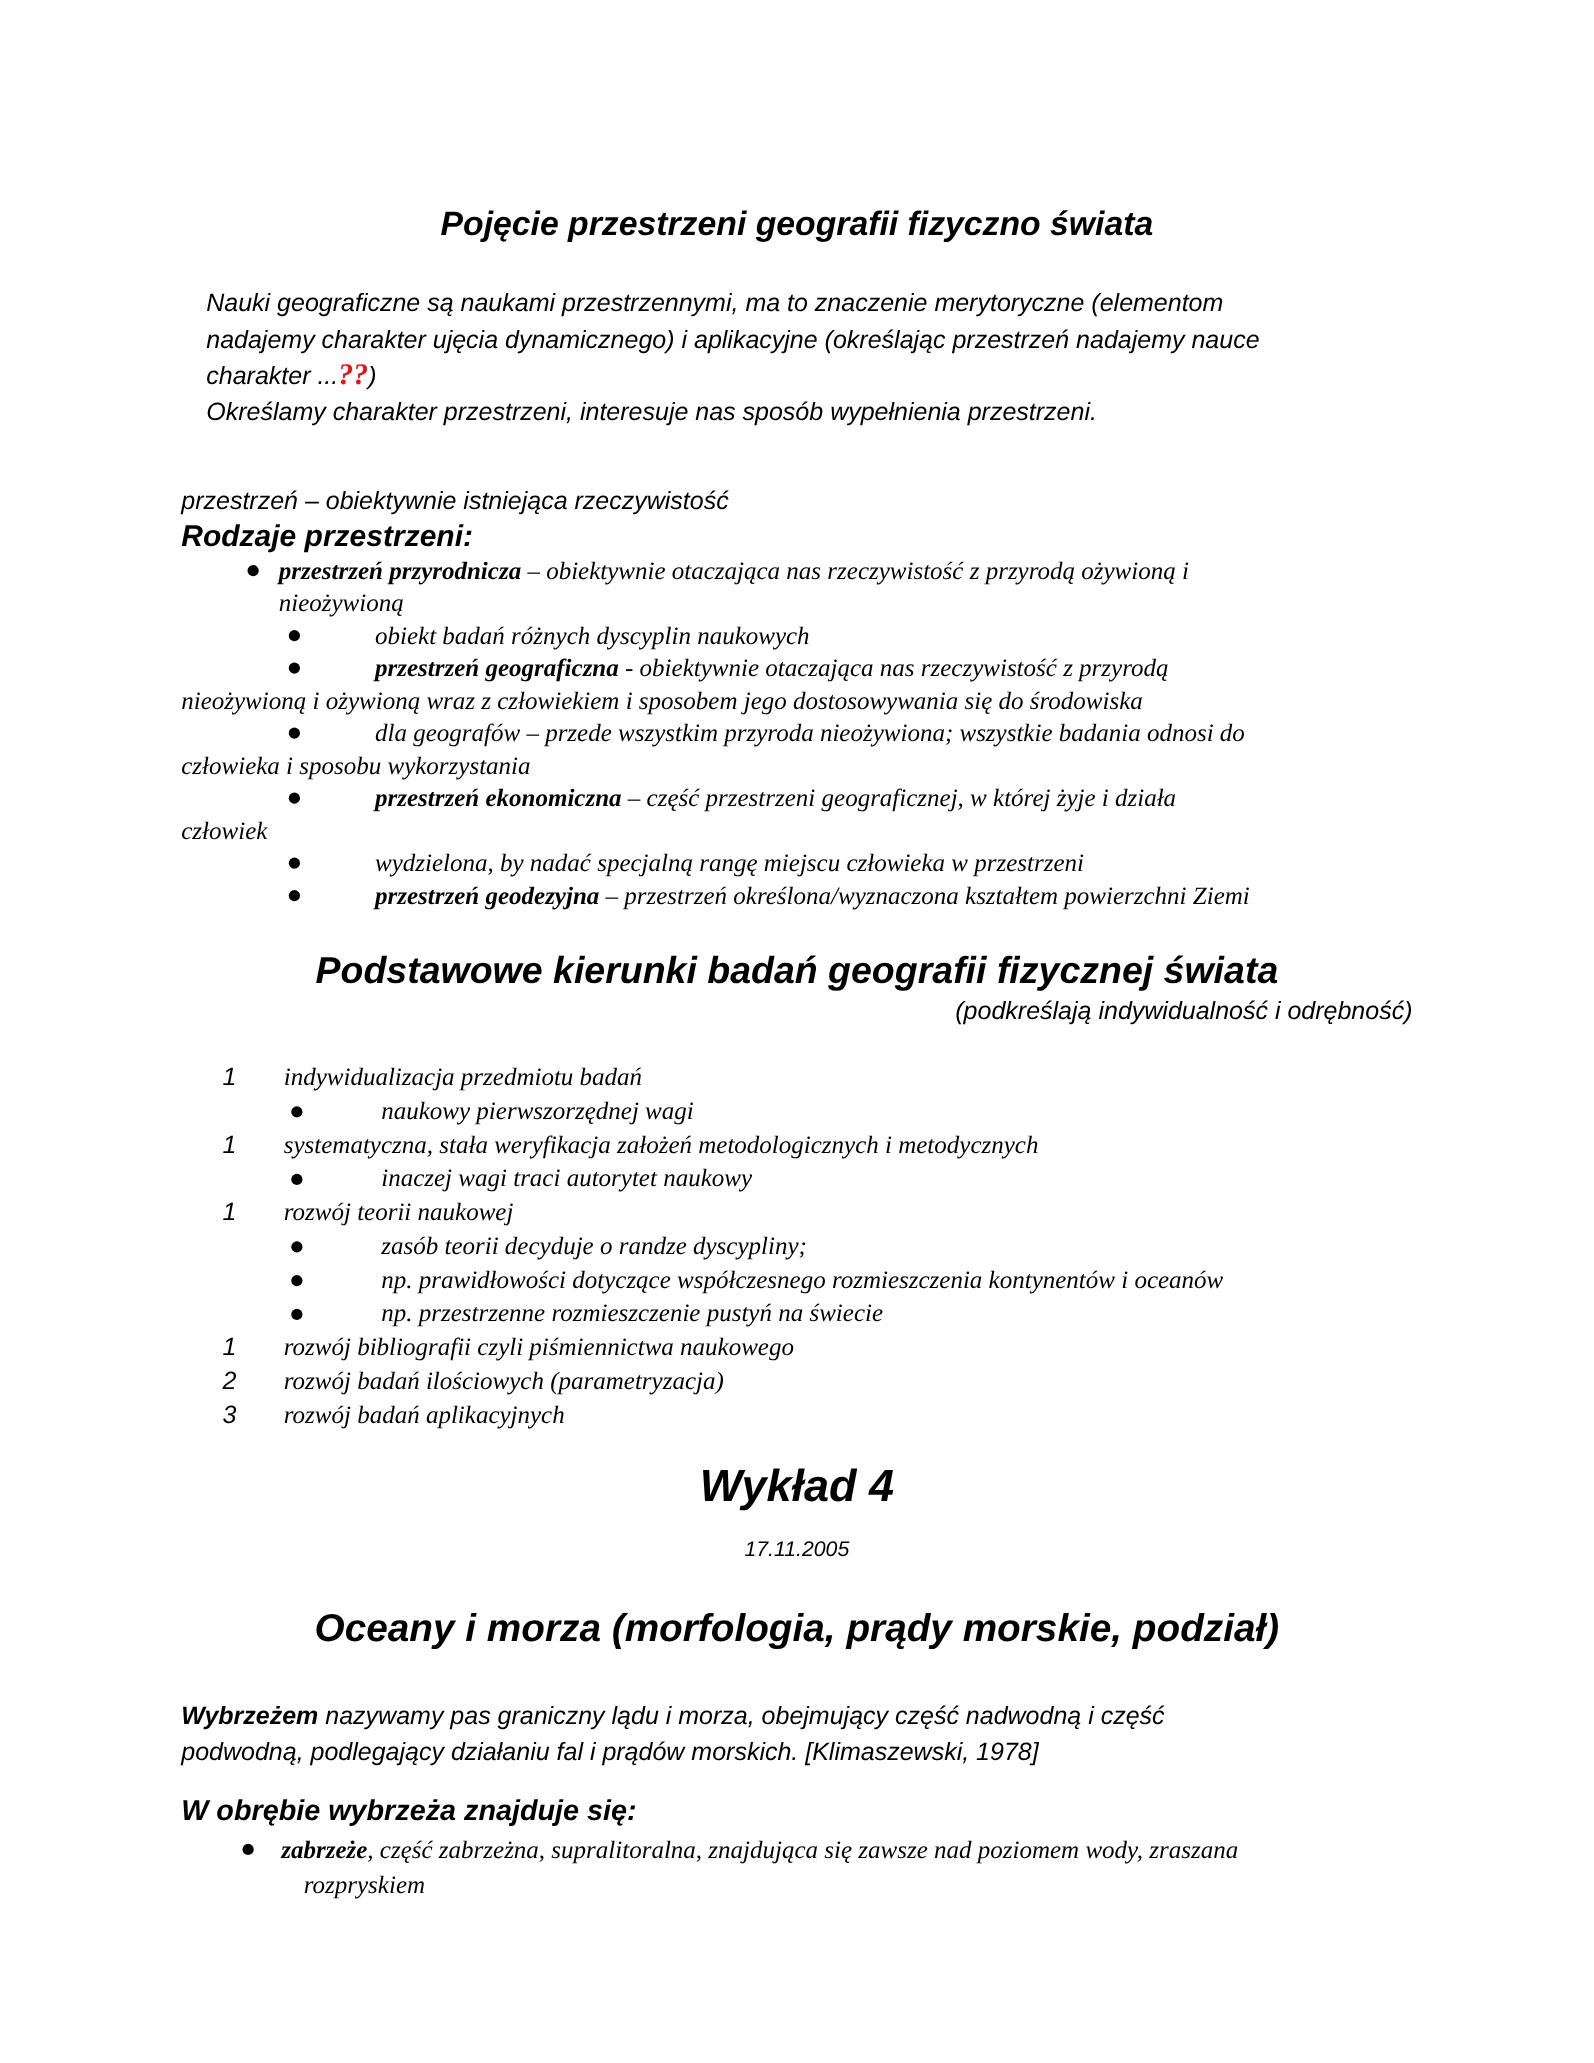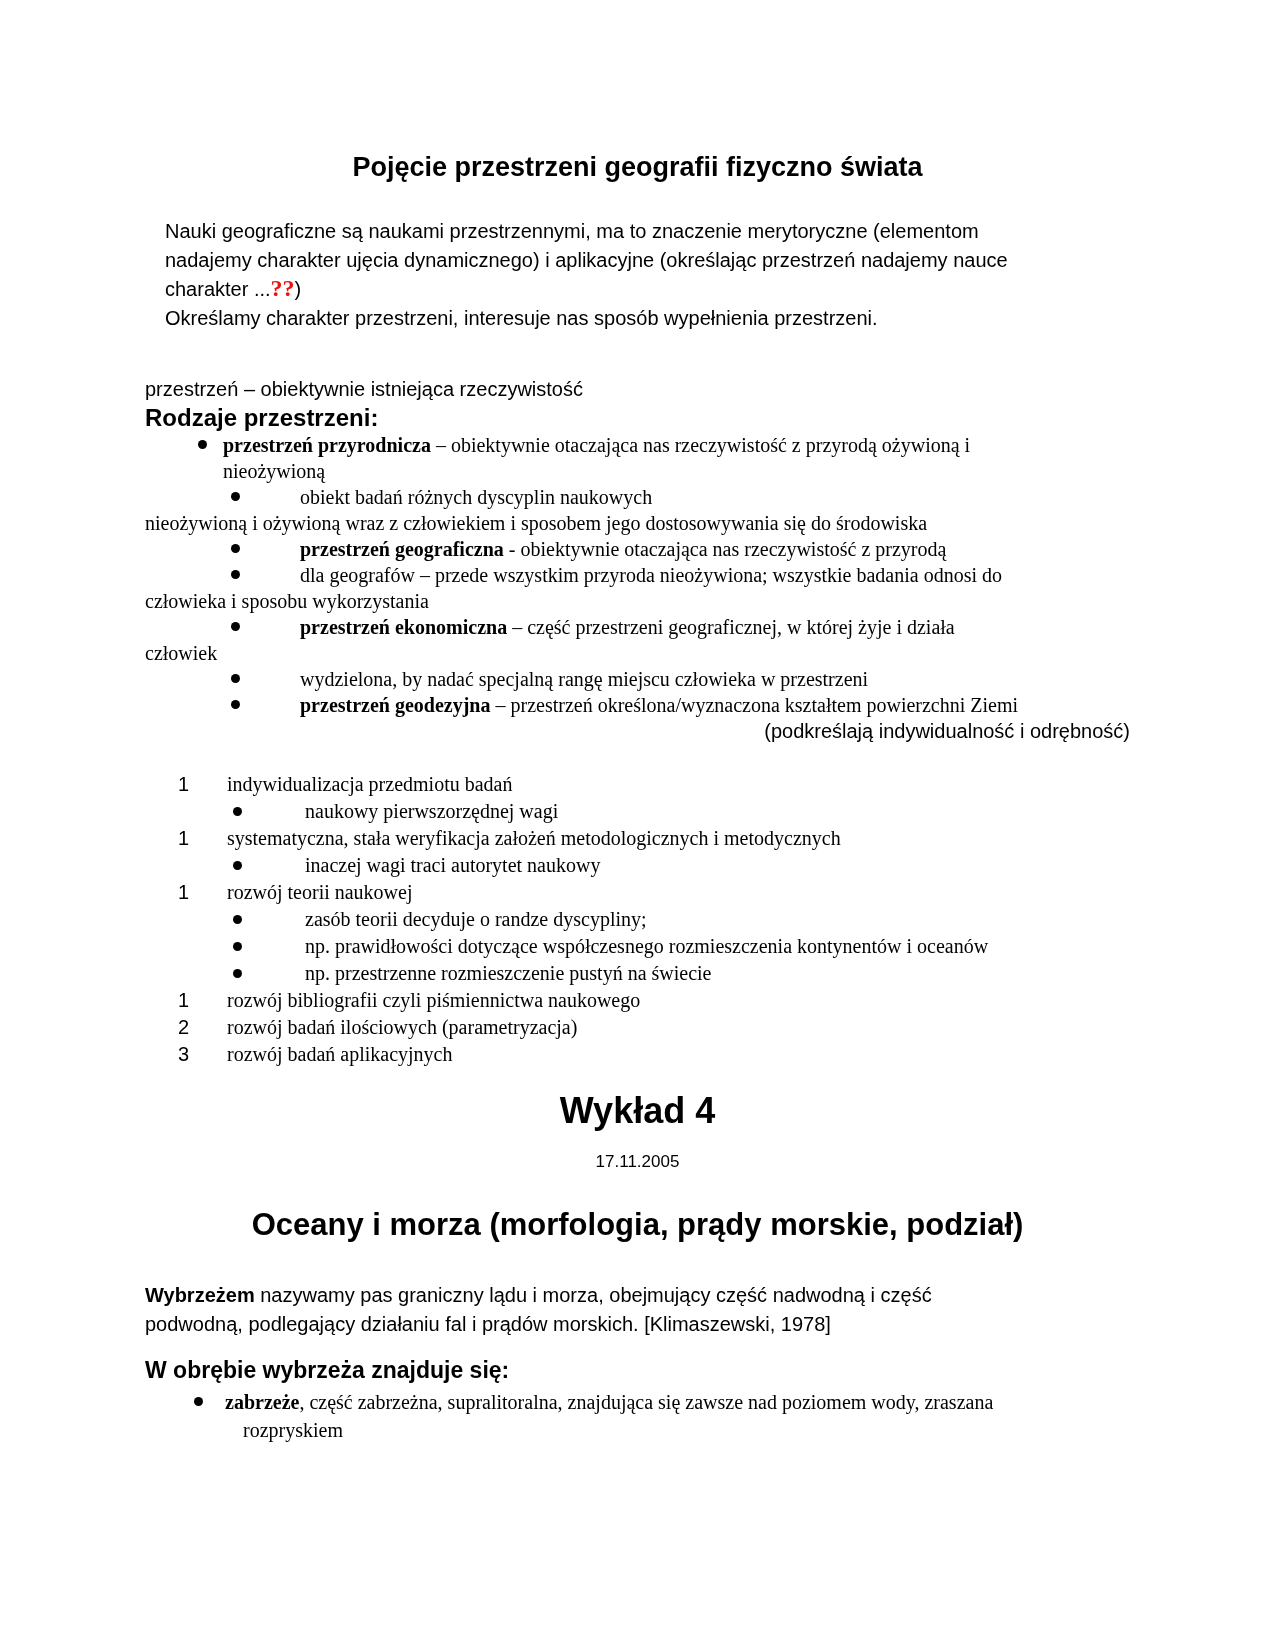--- a/index.html
+++ b/index.html
@@ -6,22 +6,23 @@
   html,body { background:#ffffff; }
   .page {
     position:relative;
     width:1275px; height:1650px;
     background:#ffffff;
     overflow:hidden;
     color:#000;
   }
   .content {
     position:absolute;
-    left:145px; top:4px;
+    left:145px; top:16px;
     width:985px;
+    font-style:italic;
   }
 
   .doc-title {
     font-family:"Liberation Sans", sans-serif;
     font-size:27px; font-weight:700;
     line-height:34px; text-align:center;
     margin-top:146px;
     white-space:nowrap;
   }
   .intro {
@@ -159,37 +160,38 @@
     <div class="h-rodzaje">Rodzaje przestrzeni:</div>
 
     <div class="rlist">
 
         <div class="ln b1"><span class="term">przestrzeń przyrodnicza</span><span> – obiektywnie otaczająca nas rzeczywistość z przyrodą ożywioną i</span></div>
 
         <div class="ln wb1"><span class="term"></span><span>nieożywioną</span></div>
 
         <div class="ln b2"><span class="term"></span><span>obiekt badań różnych dyscyplin naukowych</span></div>
 
+        <div class="ln b2"><span class="term">przestrzeń geograficzna</span><span> - obiektywnie otaczająca nas rzeczywistość z przyrodą</span></div>
+
         <div class="ln w0"><span class="term"></span><span>nieożywioną i ożywioną wraz z człowiekiem i sposobem jego dostosowywania się do środowiska</span></div>
-
-        <div class="ln b2"><span class="term">przestrzeń geograficzna</span><span> - obiektywnie otaczająca nas rzeczywistość z przyrodą</span></div>
 
         <div class="ln b2"><span class="term"></span><span>dla geografów – przede wszystkim przyroda nieożywiona; wszystkie badania odnosi do</span></div>
 
         <div class="ln w0"><span class="term"></span><span>człowieka i sposobu wykorzystania</span></div>
 
         <div class="ln b2"><span class="term">przestrzeń ekonomiczna</span><span> – część przestrzeni geograficznej, w której żyje i działa</span></div>
 
         <div class="ln w0"><span class="term"></span><span>człowiek</span></div>
 
         <div class="ln b2"><span class="term"></span><span>wydzielona, by nadać specjalną rangę miejscu człowieka w przestrzeni</span></div>
 
         <div class="ln b2"><span class="term">przestrzeń geodezyjna</span><span> – przestrzeń określona/wyznaczona kształtem powierzchni Ziemi</span></div>
       </div>
 
+    <div class="h-kierunki">Podstawowe kierunki badań geografii fizycznej świata</div>
     <div class="subtitle">(podkreślają indywidualność i odrębność)</div>
 
     <div class="klist">
 
         <div class="ln2 n1"><span class="num">1</span><span>indywidualizacja przedmiotu badań</span></div>
 
         <div class="ln2 n2"><span class="num"></span><span>naukowy pierwszorzędnej wagi</span></div>
 
         <div class="ln2 n1"><span class="num">1</span><span>systematyczna, stała weryfikacja założeń metodologicznych i metodycznych</span></div>
 

